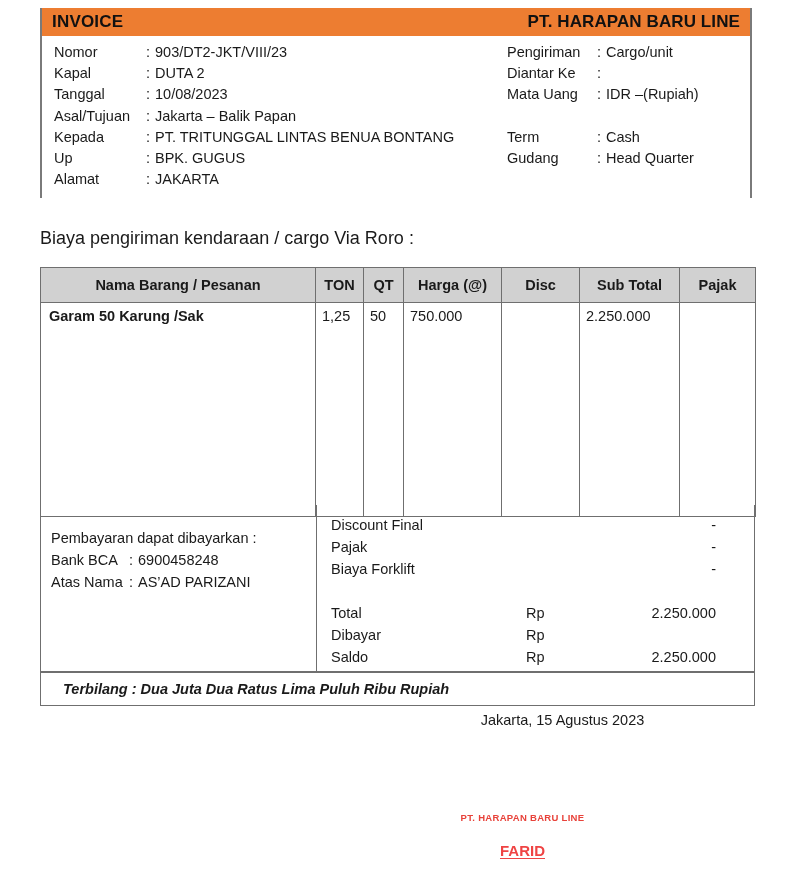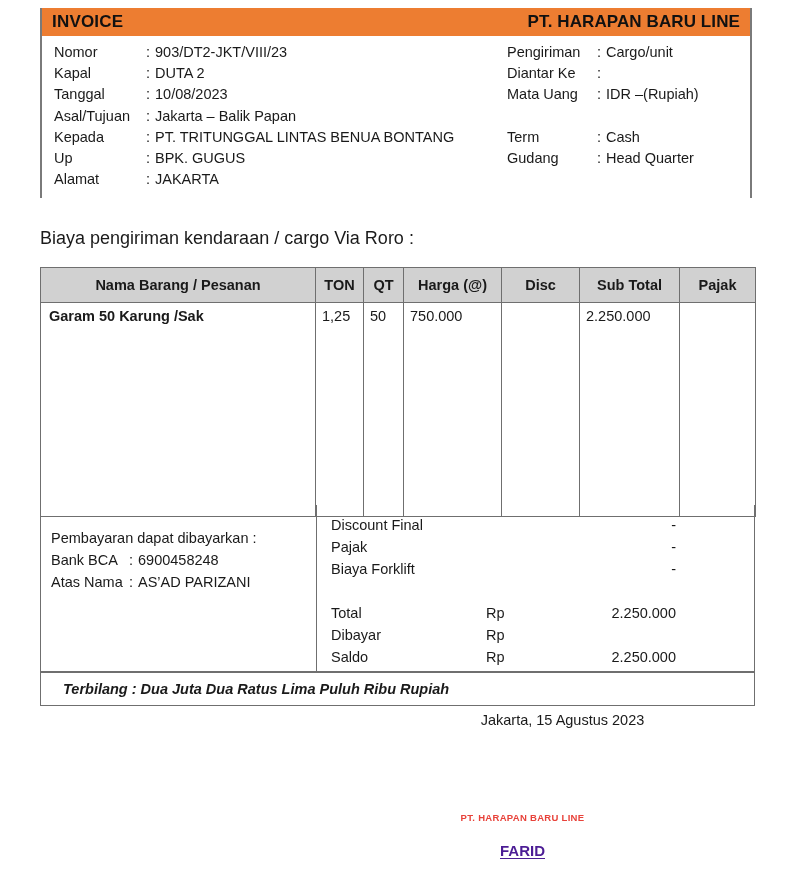--- a/index.html
+++ b/index.html
@@ -154,21 +154,21 @@
     top: 9px;
     width: 410px;
     font-size: 14.5px;
     line-height: 22px;
   }
   .trow {
     display: flex;
     white-space: nowrap;
   }
   .trow .lbl { width: 155px; flex: 0 0 155px; }
-  .trow .cur { width: 60px; flex: 0 0 60px; }
+  .trow .cur { width: 60px; flex: 0 0 60px; margin-left: 40px; }
   .trow .amt { width: 130px; flex: 0 0 130px; text-align: right; }
   .trow .amt.dash { text-align: right; padding-right: 22px; }
   .tgap { height: 22px; }
 
   
   .terbilang {
     position: absolute;
     left: 40px;
     top: 672px;
     width: 715px;
@@ -208,21 +208,21 @@
   .stamp span { margin-left: 245px; }
 
   .signer {
     position: absolute;
     left: 0;
     top: 842px;
     width: 800px;
     text-align: center;
     font-size: 15px;
     font-weight: bold;
-    color: #4c1d95;
+    color: #ef4444;
   }
   .signer span {
     margin-left: 245px;
     text-decoration: underline;
     text-underline-offset: 2px;
   }
 </style>
 </head>
 <body>
 

